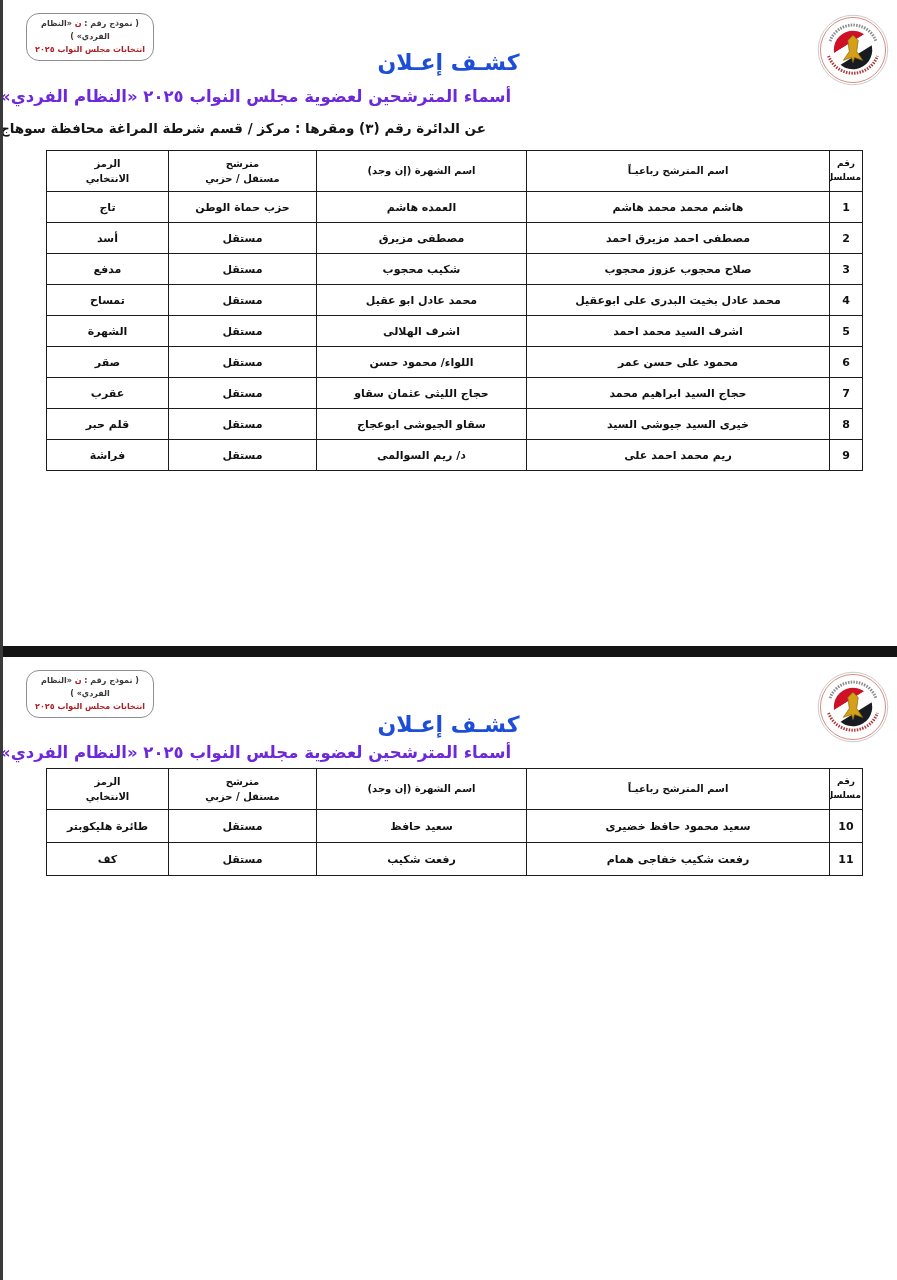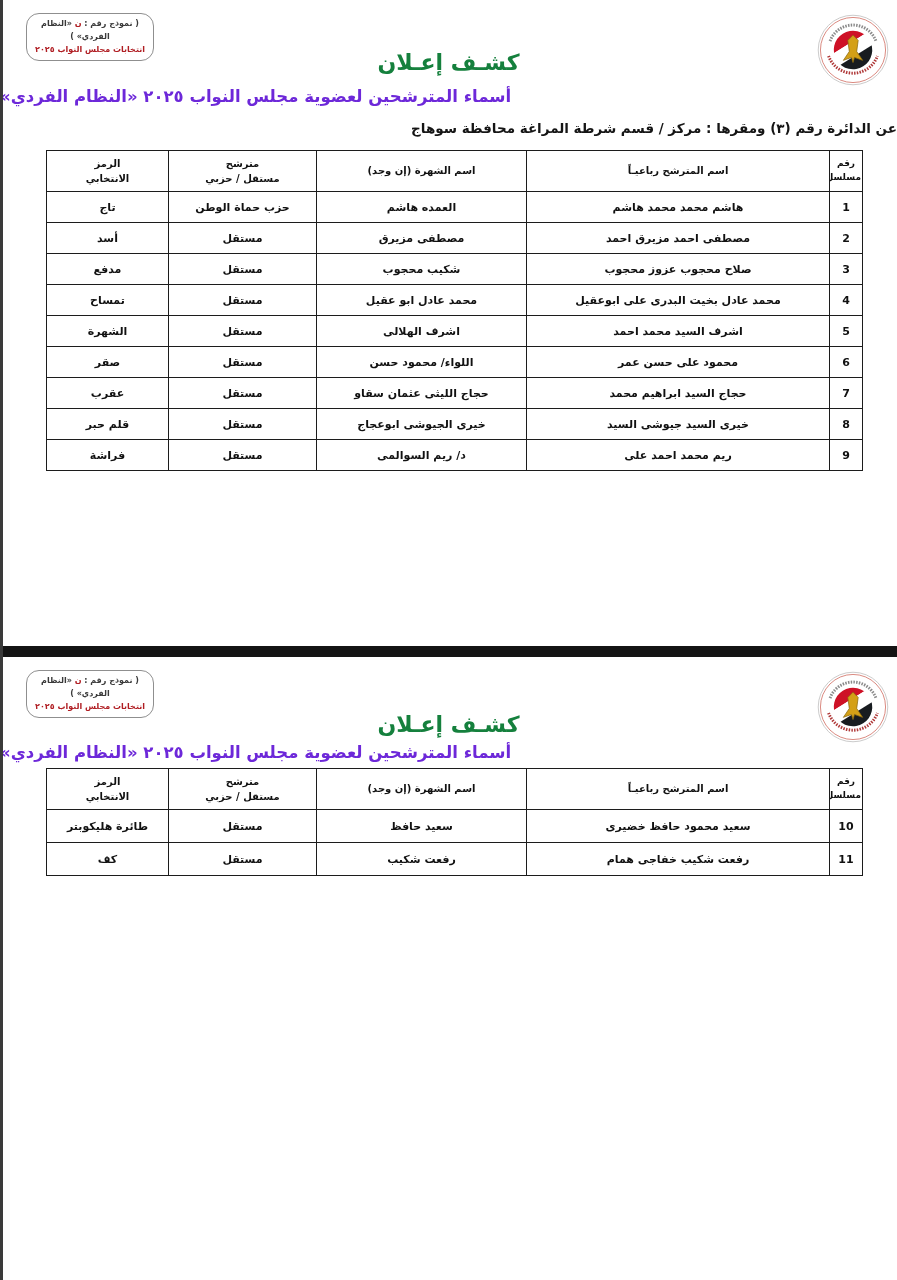--- a/index.html
+++ b/index.html
@@ -29,30 +29,30 @@
     color: #3a3a3a; line-height: 1.6;
     background: #fff;
   }
   .red { color: #b01e23; }
 
   .logo { position: absolute; top: 11px; right: 7px; width: 74px; height: 78px; }
 
   .p-title {
     position: absolute; top: 50px; left: 0; right: 0;
     text-align: center; direction: rtl;
-    font-size: 22px; font-weight: bold; color: #15803d;
+    font-size: 22px; font-weight: bold; color: #1d4ed8;
   }
   .p-sub {
     position: absolute; top: 87px; left: 0; right: 0;
     text-align: left; direction: rtl;
     font-size: 16.5px; font-weight: bold; color: #6d28d9;
   }
   .p-district {
     position: absolute; top: 120px; left: 0; right: 0;
-    text-align: right; direction: rtl;
+    text-align: left; direction: rtl;
     font-size: 13.5px; font-weight: bold; color: #151515;
   }
   .page2 .p-title { top: 55px; }
   .page2 .p-sub { top: 86px; }
 
   table.tbl {
     position: absolute; left: 46px; width: 816px;
     border-collapse: collapse; direction: rtl;
     table-layout: fixed; background: #fff;
   }
@@ -171,21 +171,21 @@
       <tr>
         <td>7</td>
         <td>حجاج السيد ابراهيم محمد</td>
         <td>حجاج الليثى عثمان سقاو</td>
         <td>مستقل</td>
         <td>عقرب</td>
       </tr>
       <tr>
         <td>8</td>
         <td>خيرى السيد جيوشى السيد</td>
-        <td>خيرى الجيوشى ابوعجاج</td>
+        <td>سقاو الجيوشى ابوعجاج</td>
         <td>مستقل</td>
         <td>قلم حبر</td>
       </tr>
       <tr>
         <td>9</td>
         <td>ريم محمد احمد على</td>
         <td>د/ ريم السوالمى</td>
         <td>مستقل</td>
         <td>فراشة</td>
       </tr>

